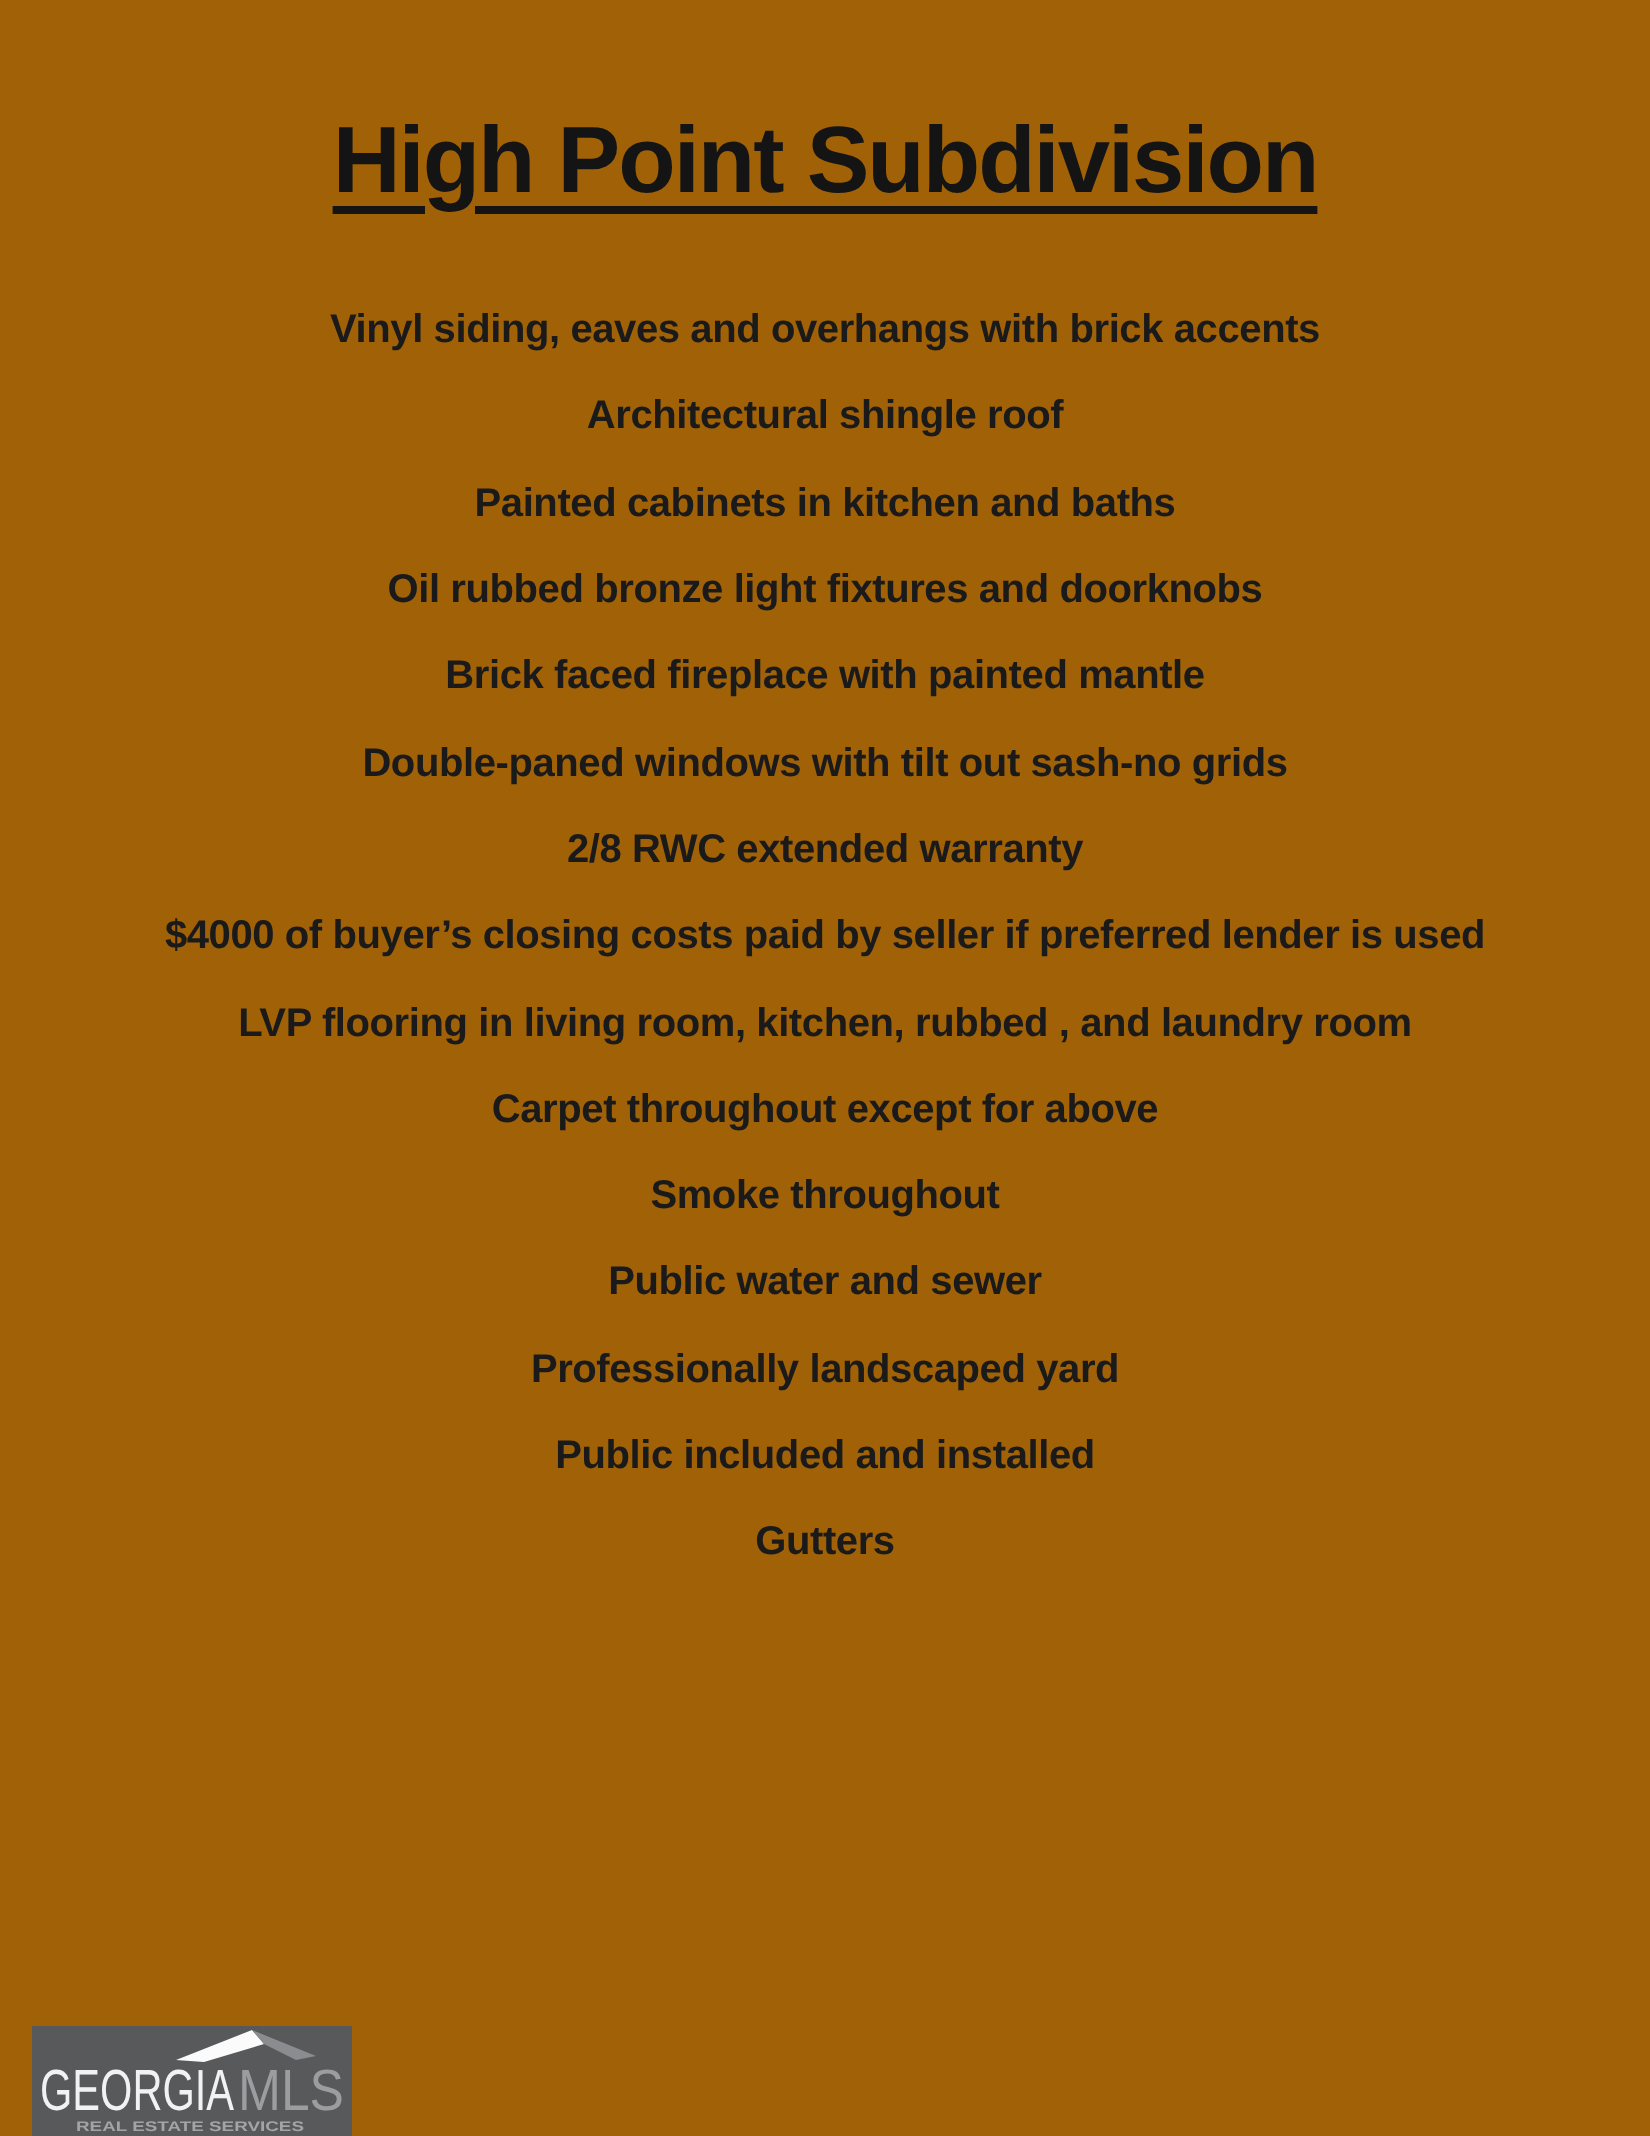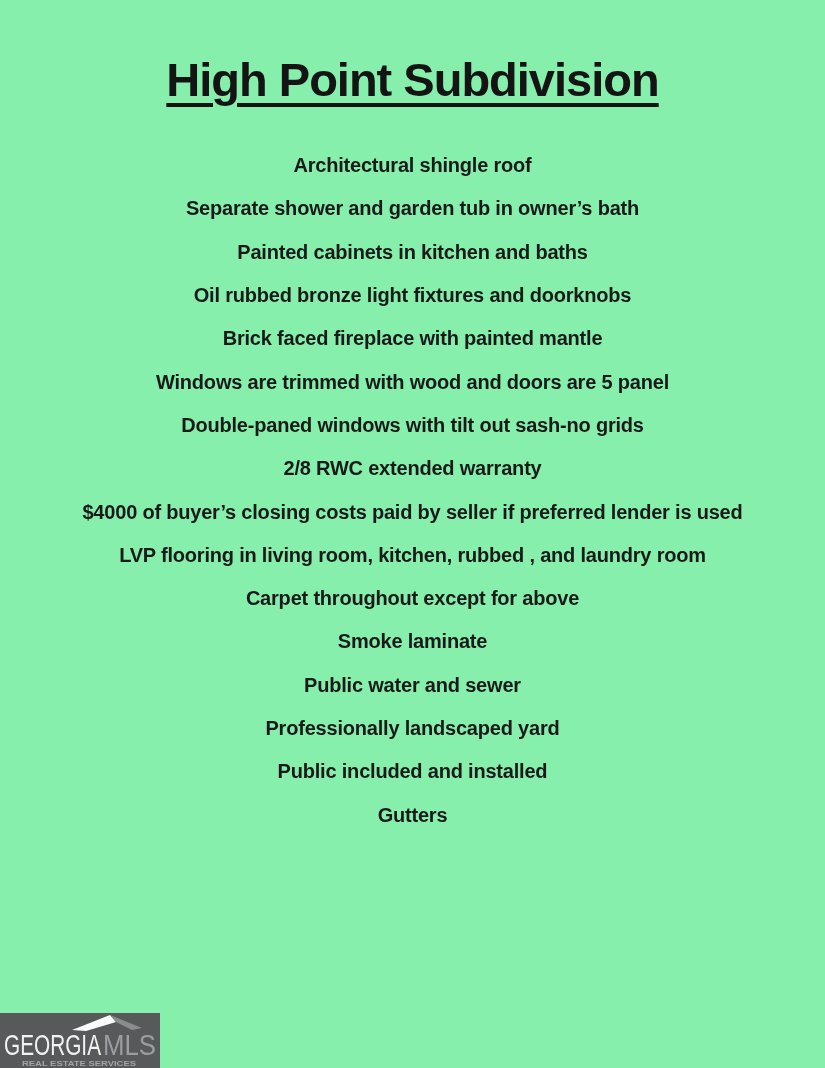--- a/index.html
+++ b/index.html
@@ -4,21 +4,21 @@
 <style>
   html, body {
     margin: 0;
     padding: 0;
     background: #ffffff;
   }
   .page {
     position: relative;
     width: 825px;
     height: 1068px;
-    background: #86efac;
+    background: #a16207;
     overflow: hidden;
     font-family: "Liberation Sans", sans-serif;
     color: #191919;
   }
   .doc-title {
     position: absolute;
     top: 52px;
     left: 0;
     width: 100%;
     text-align: center;
@@ -49,42 +49,42 @@
     letter-spacing: -0.2px;
     white-space: nowrap;
     color: #1a1a1a;
   }
   .logo-box {
     position: absolute;
     left: 0;
     bottom: 0;
     width: 144px;
     height: 55px;
+    padding-left: 16px;
   }
 </style>
 </head>
 <body>
 
 <div class="page">
 
   <h1 class="doc-title"><span class="underlined">High Point Subdivision</span></h1>
 
   <div class="feature-list">
+    <div class="feature-line">Vinyl siding, eaves and overhangs with brick accents</div>
     <div class="feature-line">Architectural shingle roof</div>
-    <div class="feature-line">Separate shower and garden tub in owner’s bath</div>
     <div class="feature-line">Painted cabinets in kitchen and baths</div>
     <div class="feature-line">Oil rubbed bronze light fixtures and doorknobs</div>
     <div class="feature-line">Brick faced fireplace with painted mantle</div>
-    <div class="feature-line">Windows are trimmed with wood and doors are 5 panel</div>
     <div class="feature-line">Double-paned windows with tilt out sash-no grids</div>
     <div class="feature-line">2/8 RWC extended warranty</div>
     <div class="feature-line">$4000 of buyer’s closing costs paid by seller if preferred lender is used</div>
     <div class="feature-line">LVP flooring in living room, kitchen, rubbed , and laundry room</div>
     <div class="feature-line">Carpet throughout except for above</div>
-    <div class="feature-line">Smoke laminate</div>
+    <div class="feature-line">Smoke throughout</div>
     <div class="feature-line">Public water and sewer</div>
     <div class="feature-line">Professionally landscaped yard</div>
     <div class="feature-line">Public included and installed</div>
     <div class="feature-line">Gutters</div>
   </div>
 
   <div class="logo-box">
     <svg width="160" height="55" viewBox="0 0 160 55" xmlns="http://www.w3.org/2000/svg">
       <rect x="0" y="0" width="160" height="55" fill="#58595b"></rect>
       <g>

